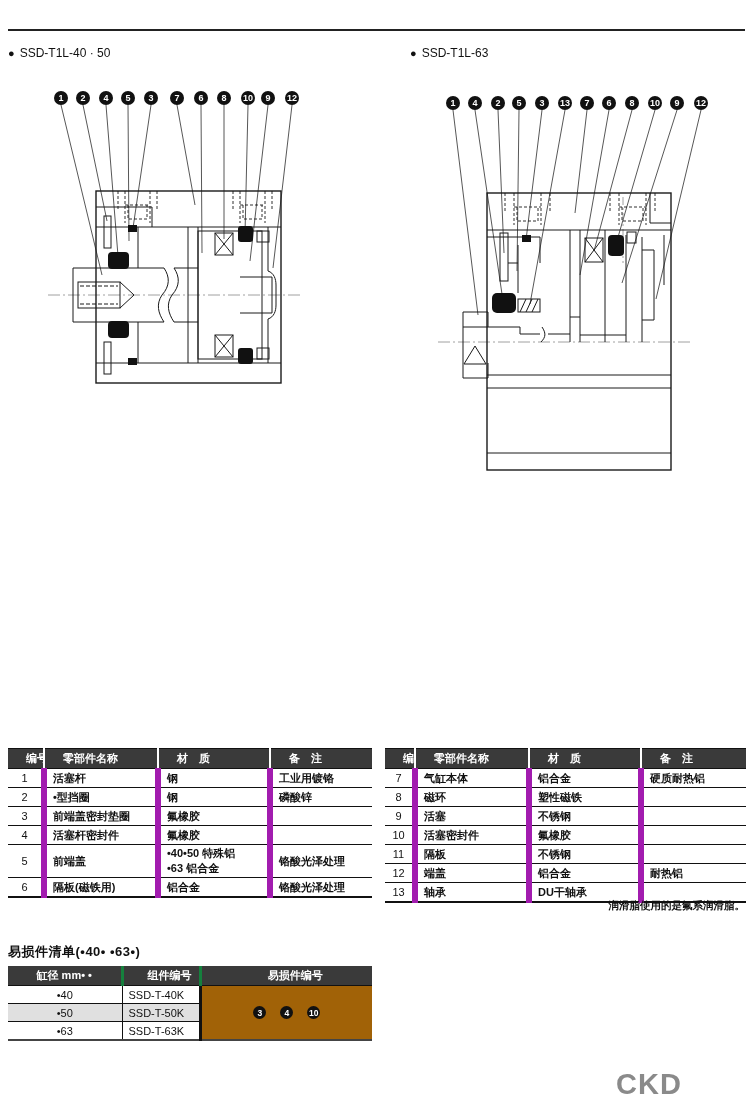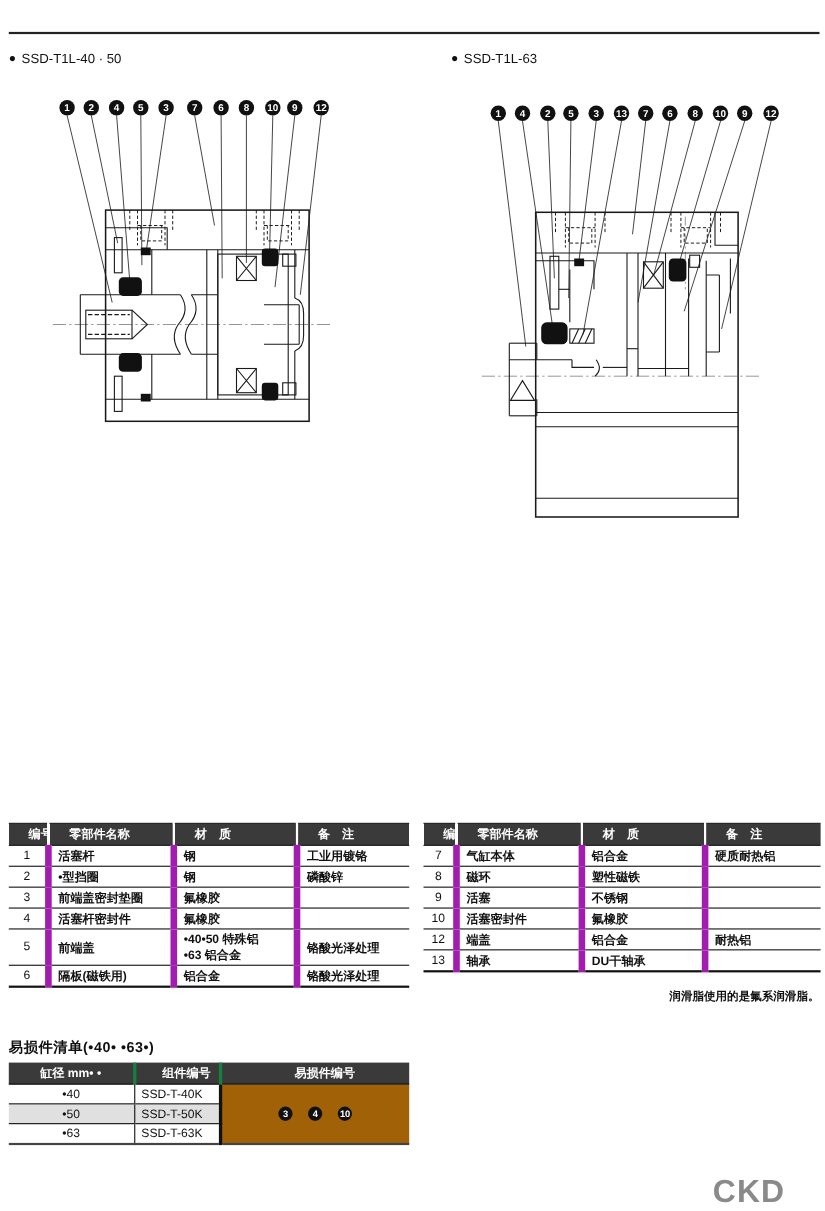--- a/index.html
+++ b/index.html
@@ -45,21 +45,21 @@
   .wear-table td{border-top:1px solid #111;padding:1px 6px;height:15px;vertical-align:middle;white-space:nowrap;}
   .wear-table td + td{border-left:1px solid #111;}
   .wear-table td.c-bore{text-align:center;}
   .wear-table td.c-kit{text-align:left;}
   .wear-table tr.hl td.c-bore,.wear-table tr.hl td.c-kit{background:#e0e0e0;}
   .wear-table td.c-badges{text-align:center;border-left:3px solid #111;background:#a16207;}
   .badge{display:inline-flex;width:13px;height:13px;border-radius:50%;background:#111;color:#fff;
          font-size:8.5px;font-weight:bold;align-items:center;justify-content:center;margin:0 7px;line-height:1;}
 
   
-  .logo{left:648px;top:1068px;font-size:29px;font-weight:bold;color:#8a8a8a;letter-spacing:1px;
+  .logo{left:616px;top:1068px;font-size:29px;font-weight:bold;color:#8a8a8a;letter-spacing:1px;
         font-family:"Liberation Sans","DejaVu Sans",sans-serif;}
 </style>
 </head>
 <body>
 
 <div class="page">
 
   <div class="abs title-rule"></div>
 
   <div class="abs fig-label" style="left:8px;">
@@ -340,20 +340,26 @@
           <td>不锈钢</td>
           <td></td>
         </tr>
         <tr>
           <td class="c-no">10</td>
           <td>活塞密封件</td>
           <td>氟橡胶</td>
           <td></td>
         </tr>
         <tr>
+          <td class="c-no">11</td>
+          <td>隔板</td>
+          <td>不锈钢</td>
+          <td></td>
+        </tr>
+        <tr>
           <td class="c-no">12</td>
           <td>端盖</td>
           <td>铝合金</td>
           <td>耐热铝</td>
         </tr>
         <tr>
           <td class="c-no">13</td>
           <td>轴承</td>
           <td>DU干轴承</td>
           <td></td>

